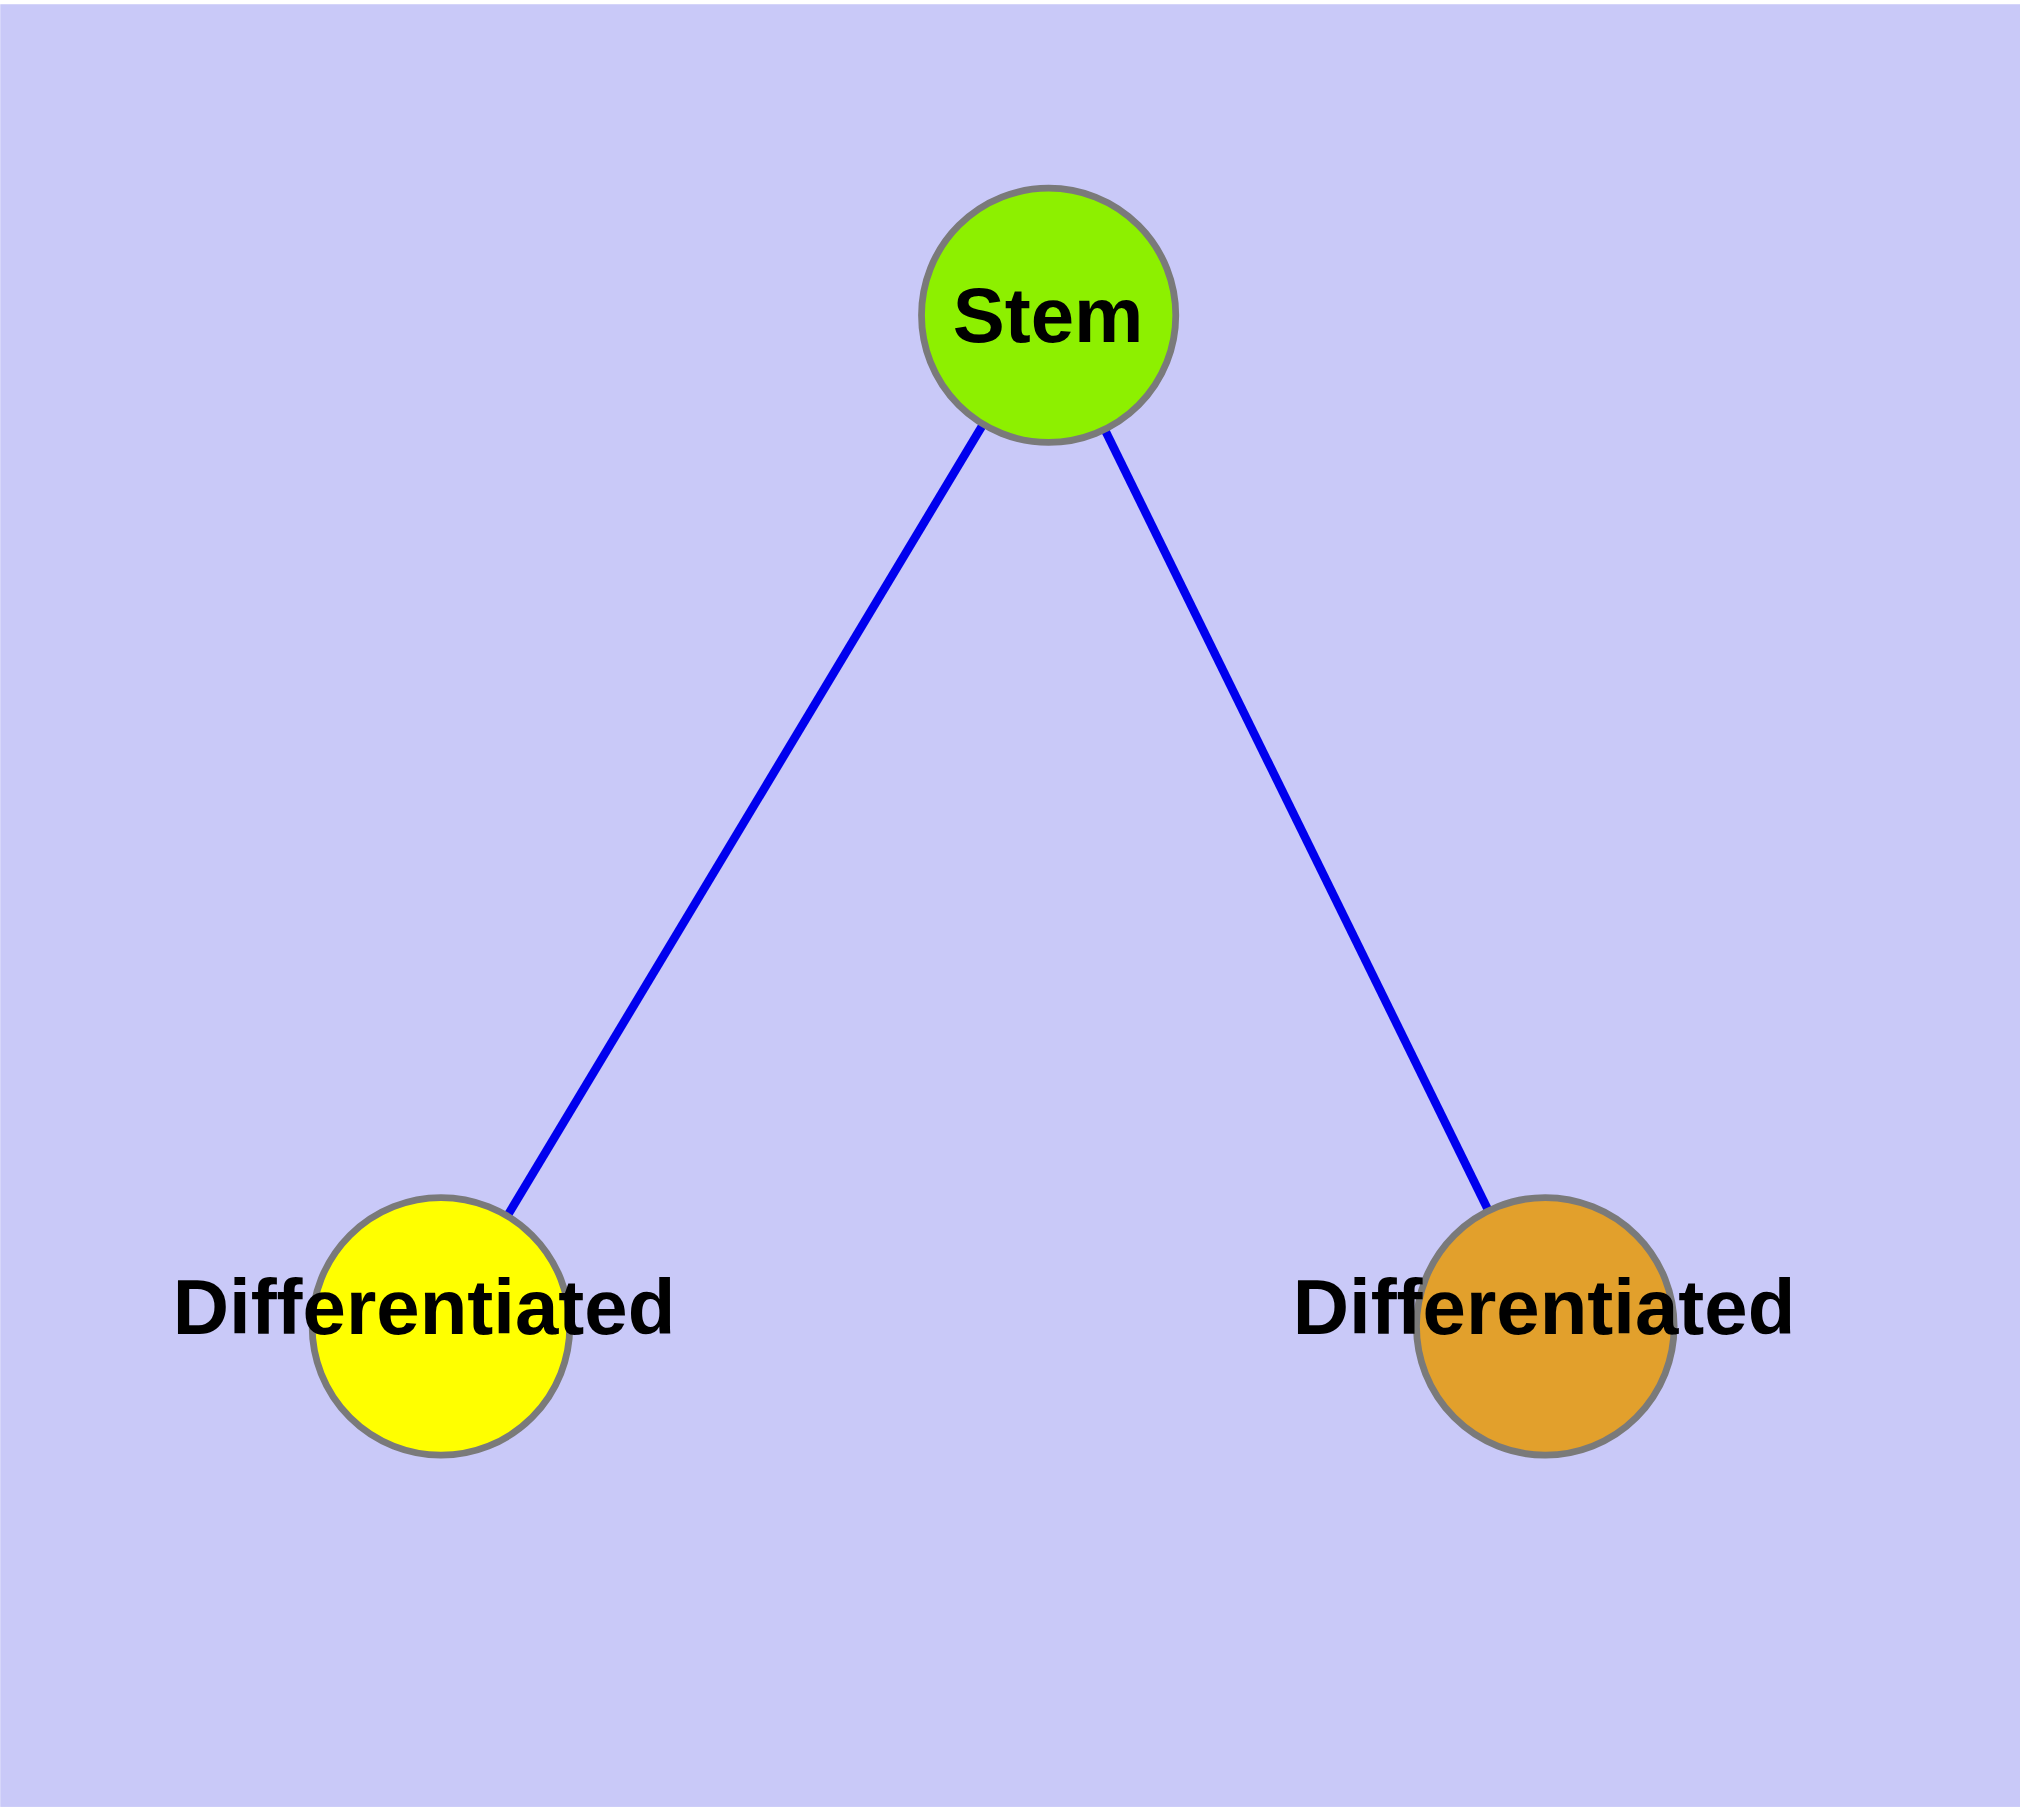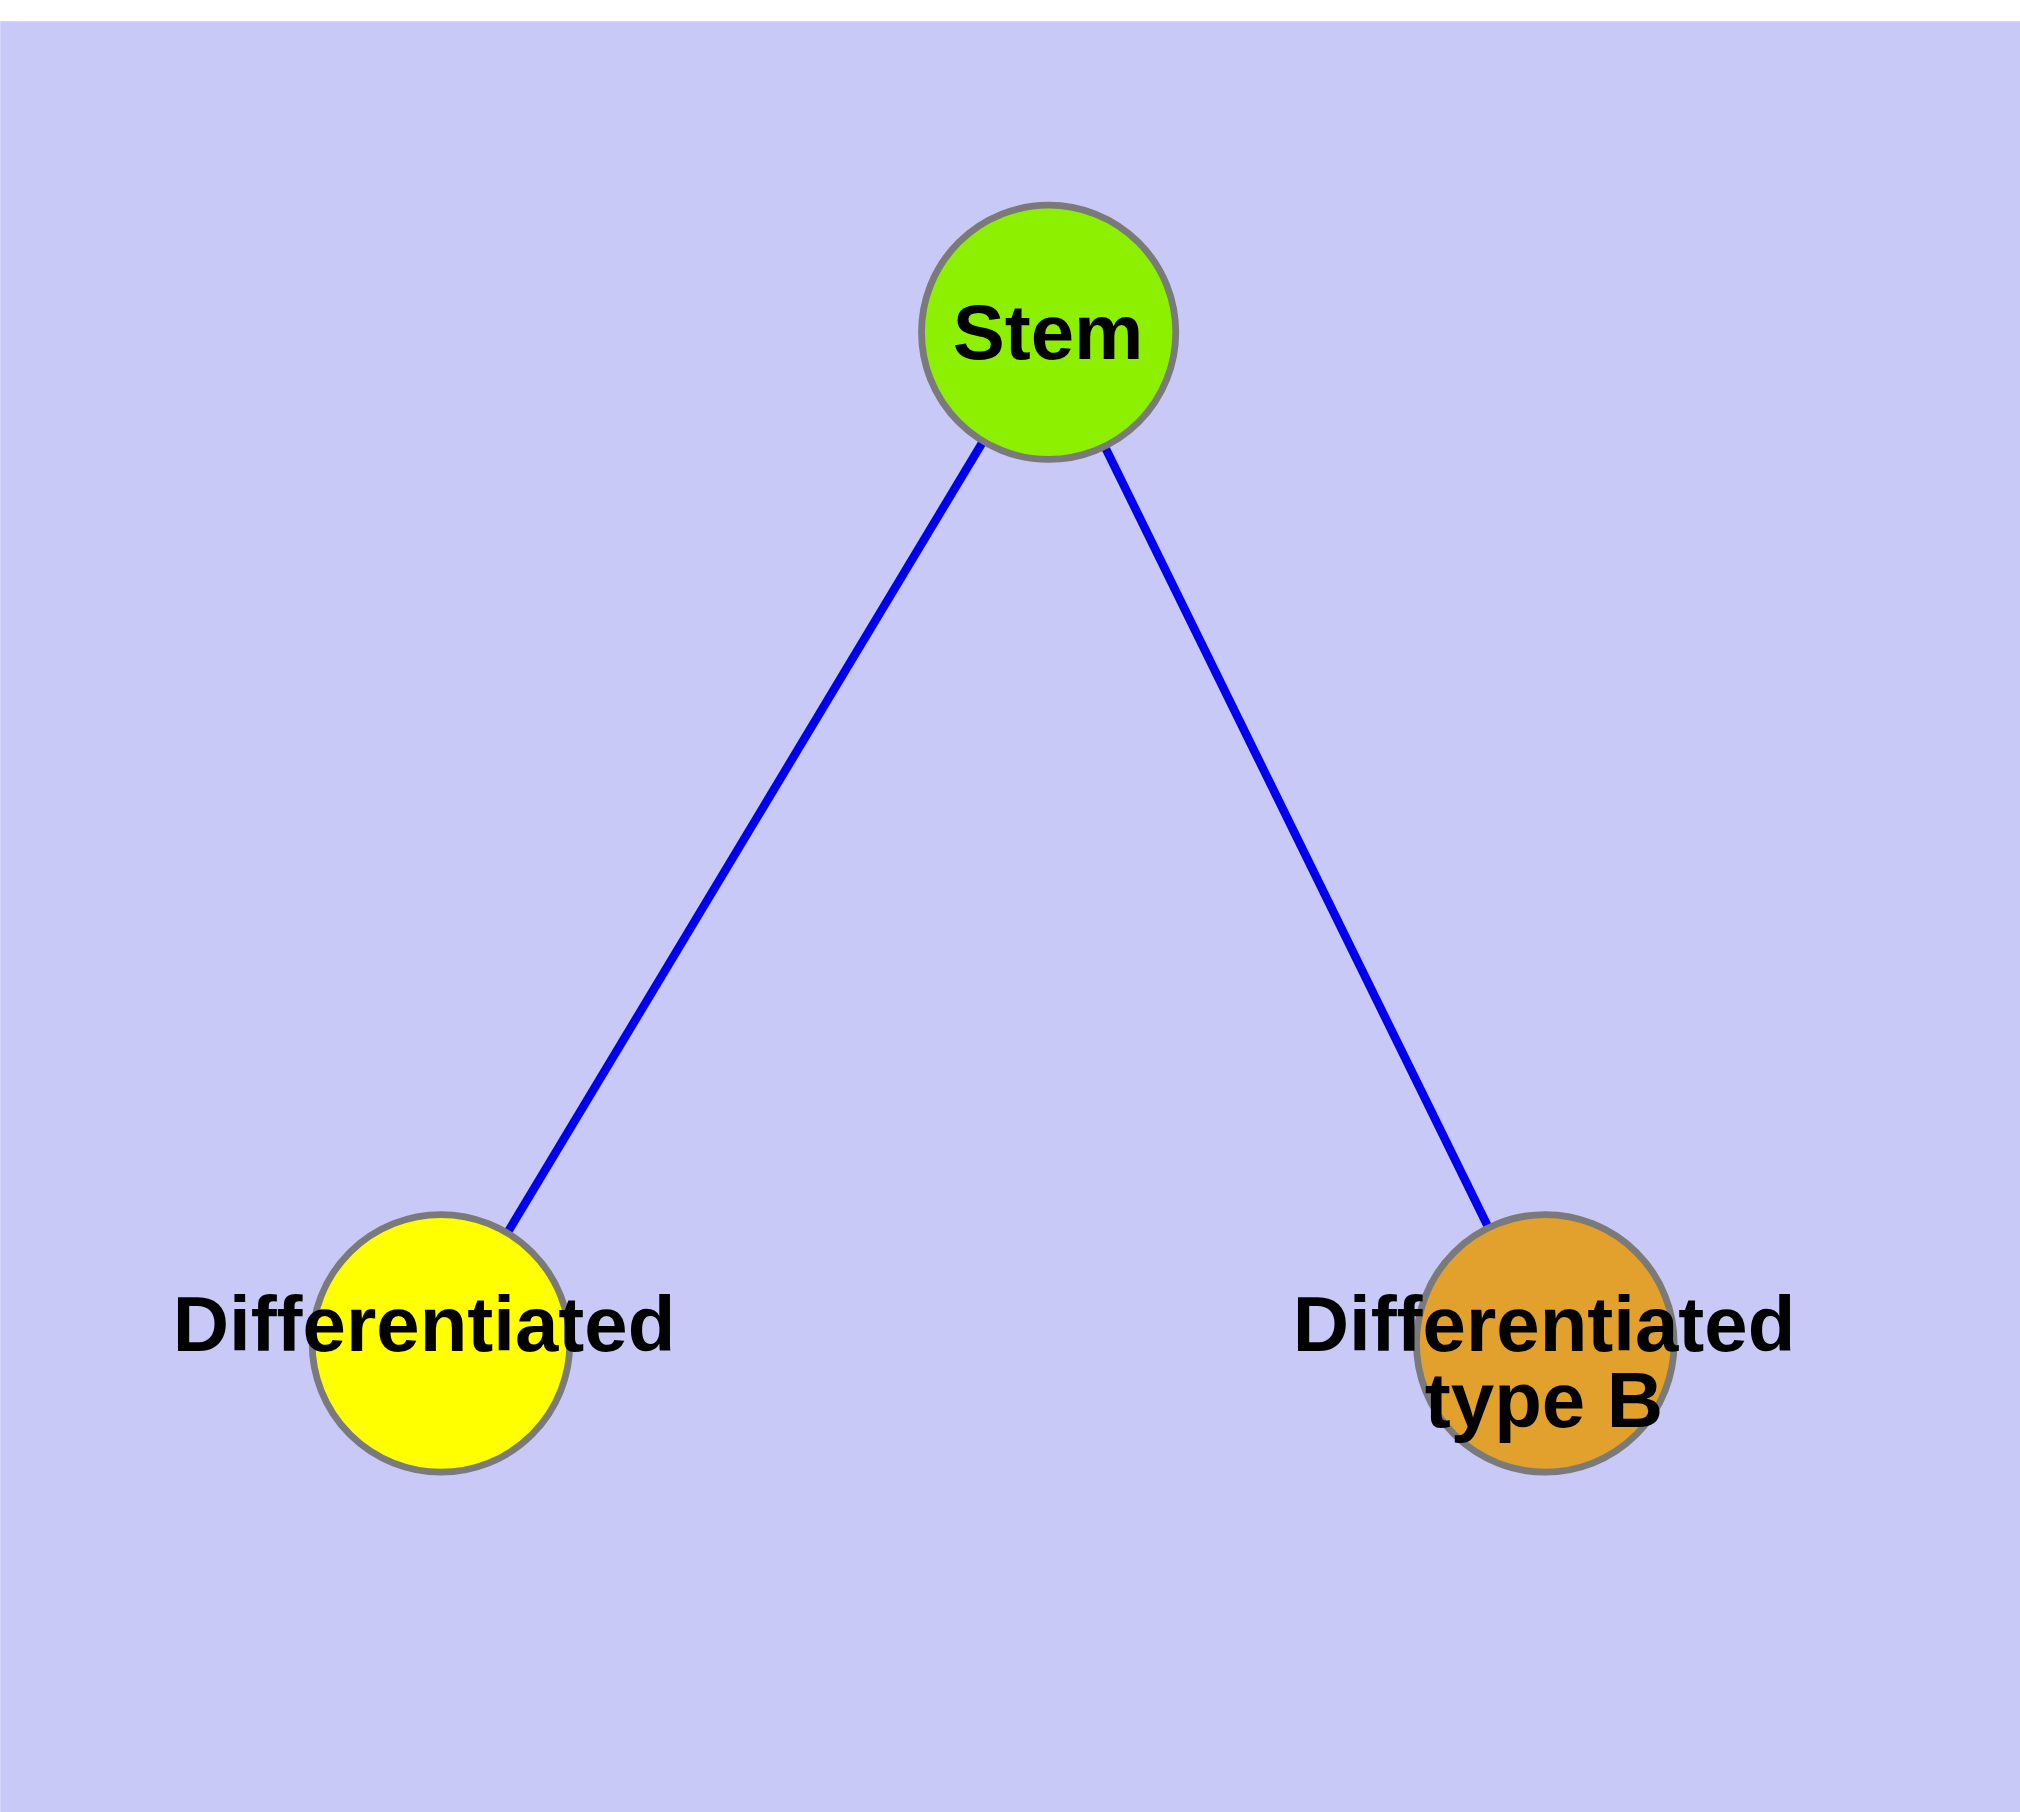--- a/index.html
+++ b/index.html
@@ -8,21 +8,20 @@
     background: #ffffff;
     width: 2021px;
     height: 1812px;
     overflow: hidden;
     font-family: "Liberation Sans", sans-serif;
   }
   .stage {
     position: relative;
     width: 2021px;
     height: 1681px;
-    margin-top: 17px;
   }
   svg.graph-svg {
     position: absolute;
     left: 0;
     top: 0;
     display: block;
   }
   .node-label {
     position: absolute;
     color: #000000;
@@ -57,17 +56,16 @@
   <div class="node-label" style="left:1048px; top:277px;">
     <span class="line">Stem</span>
   </div>
 
   <div class="node-label" style="left:424px; top:1269px;">
     <span class="line">Differentiated</span>
   </div>
 
   <div class="node-label" style="left:1544px; top:1269px;">
     <span class="line">Differentiated</span>
-    <span class="line">type B</span>
   </div>
 
 </div>
 
 
 </body></html>

